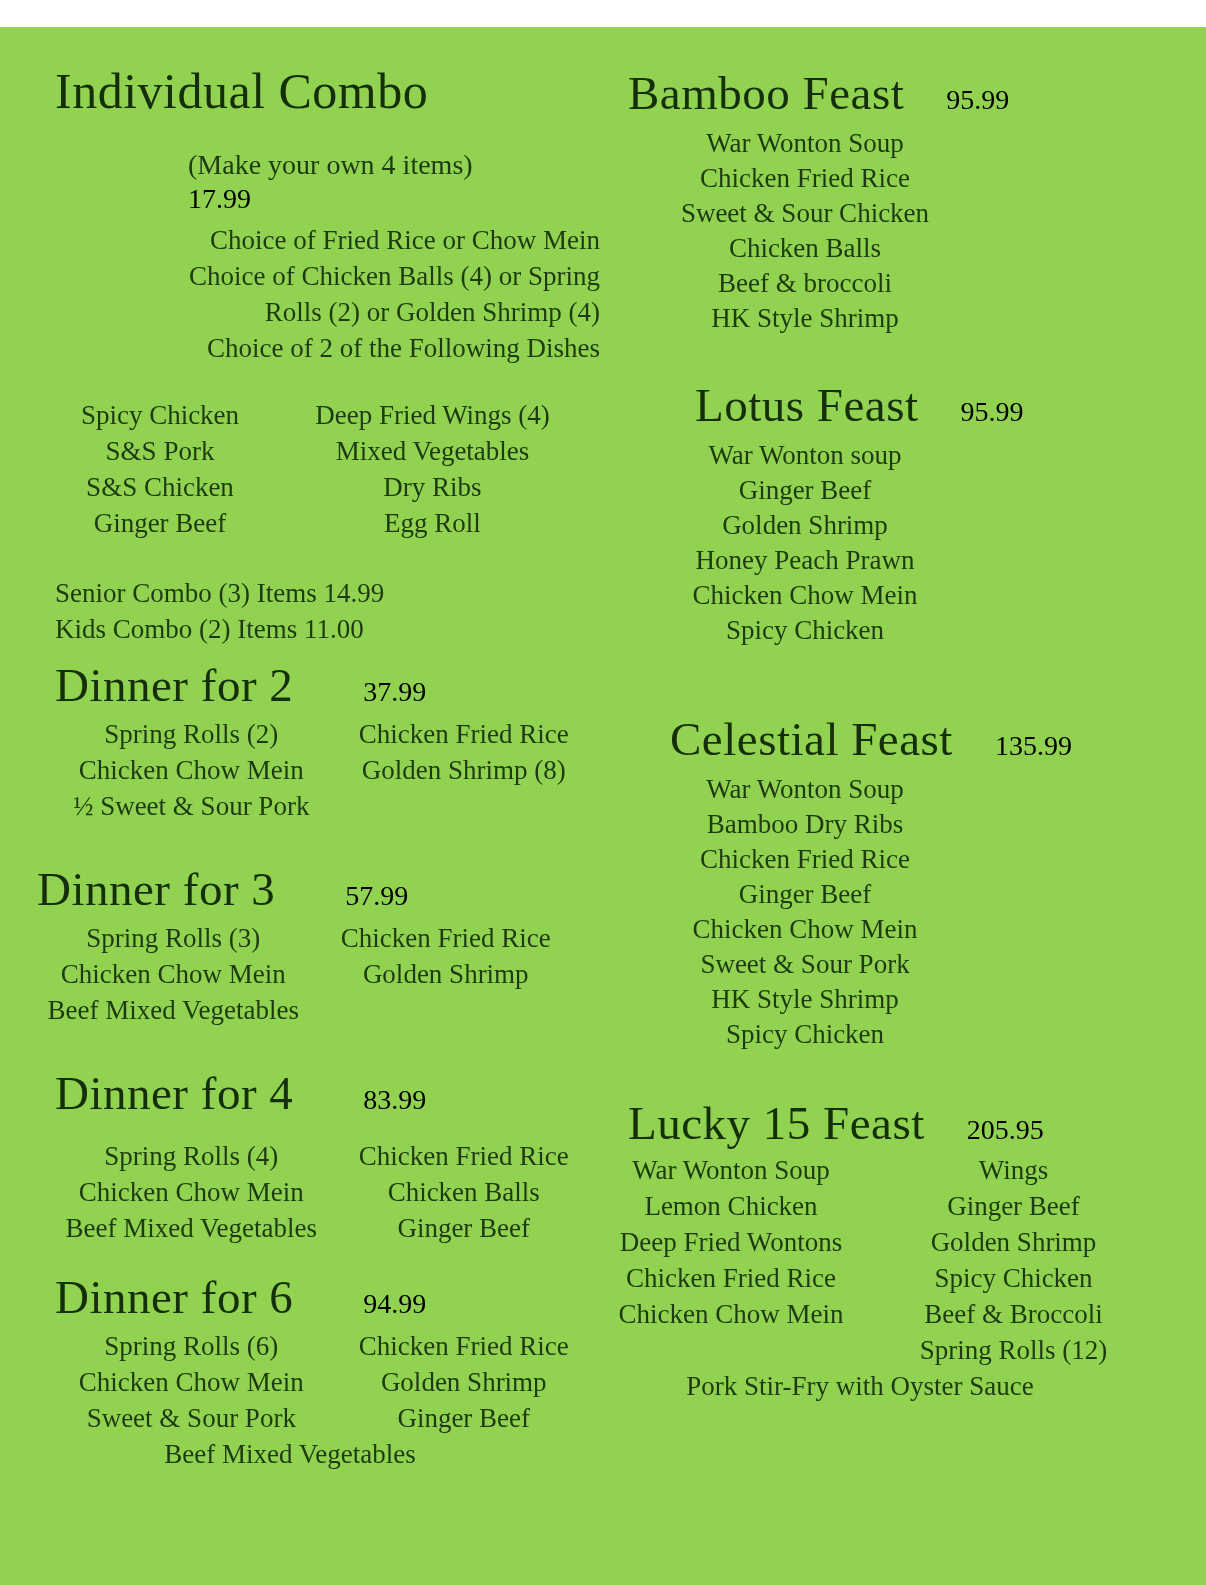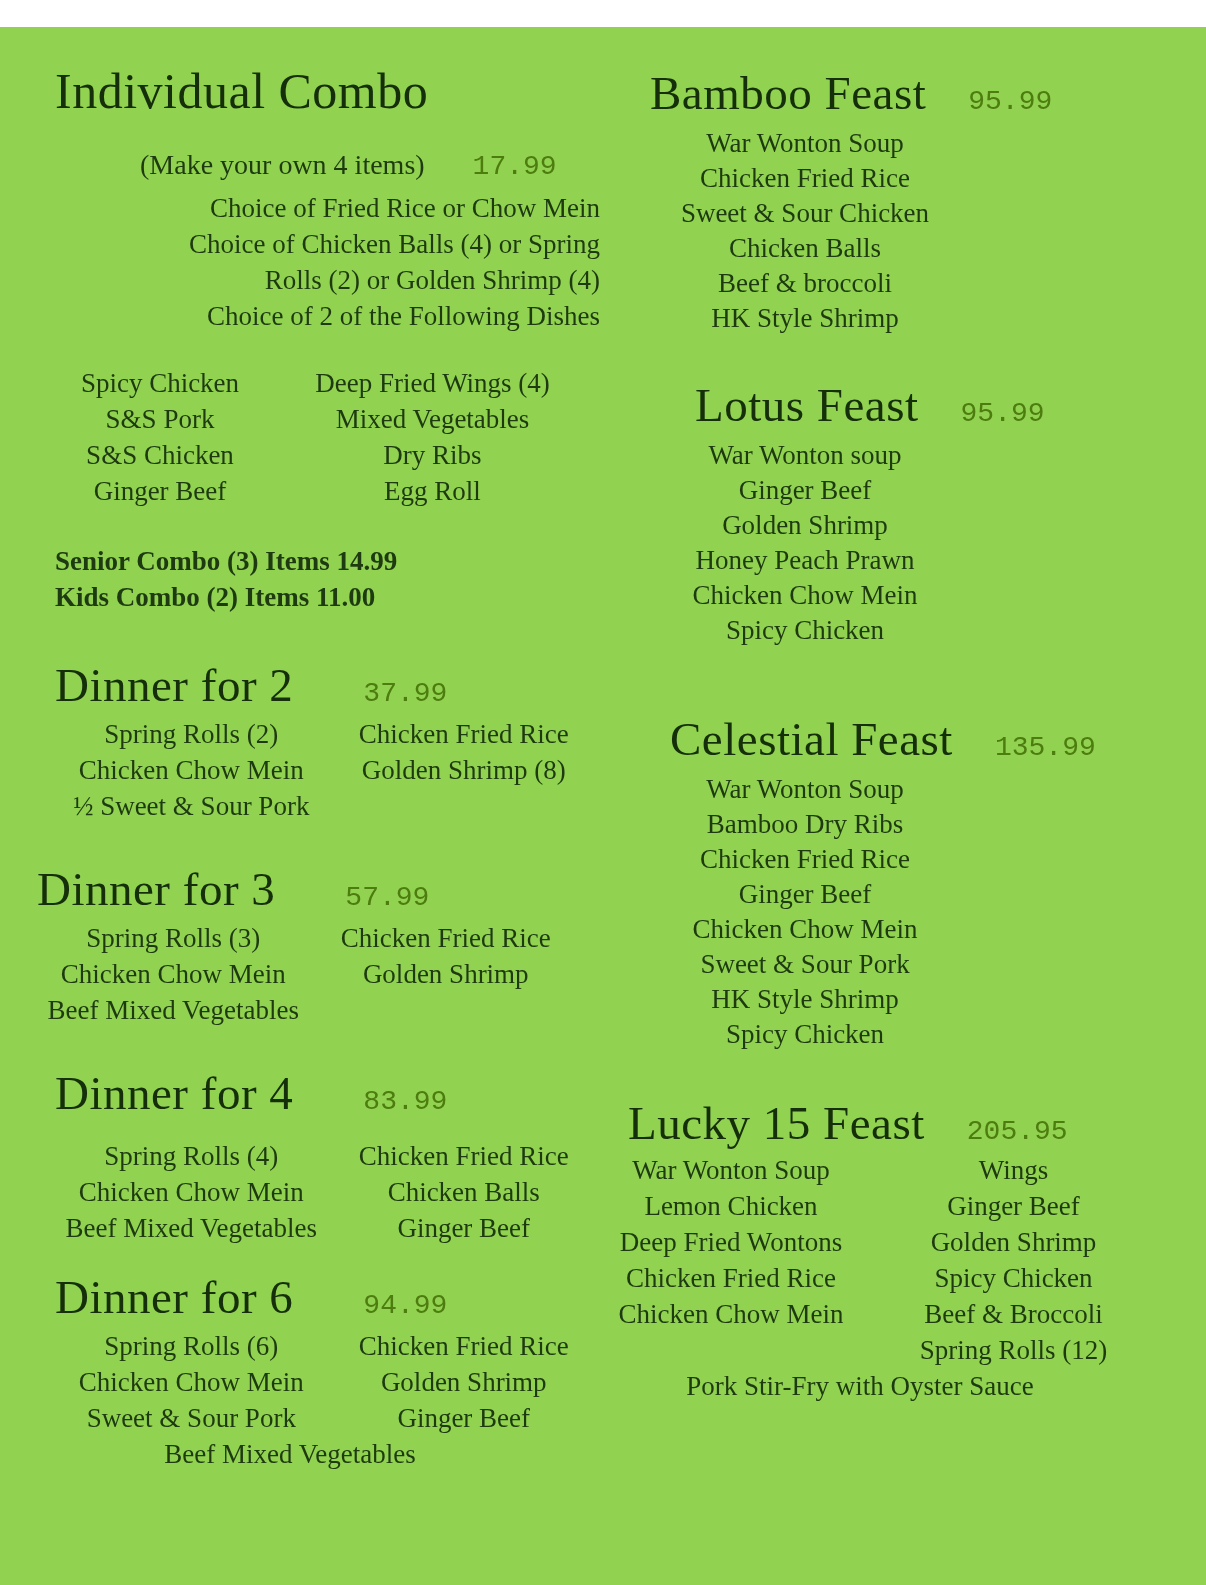--- a/index.html
+++ b/index.html
@@ -12,21 +12,21 @@
   }
   .green-bg {
     position:absolute; top:27px; left:0; width:1206px; height:1558px;
     background:#91d350;
   }
   section { position:absolute; }
   .head { display:flex; align-items:baseline; }
   h1,h2 { margin:0; font-weight:500; color:#152f0a; letter-spacing:0.5px; white-space:nowrap; }
   h1 { font-size:50px; line-height:58px; }
   h2 { font-size:47px; line-height:58px; }
-  .price { font-size:28px; color:#4d7c0f; white-space:nowrap;font-family:Liberation Mono, monospace; }
+  .price { font-size:28px; color:#000000; white-space:nowrap; }
   .line { font-size:27px; line-height:36px; white-space:nowrap; }
   .feast-line { font-size:27px; line-height:35px; white-space:nowrap; }
   .sub-row { display:flex; align-items:baseline; margin-left:85px; }
   .sub { font-size:28px; line-height:36px; white-space:nowrap; }
   .sub-row .price { margin-left:48px; }
   .desc .line { text-align:right; }
   .dish-grid { display:grid; grid-template-columns:210px 1fr; column-gap:0; }
   .dish-grid .line { text-align:left; }
   .cols { display:grid; grid-template-columns:1fr 1fr; }
   .col { display:flex; flex-direction:column; }
@@ -39,21 +39,21 @@
   .lucky-cols .line { text-align:center; }
   .lucky-footer { padding-left:55px; text-align:center; }
 </style>
 </head>
 <body>
 
 <div class="green-bg"></div>
 
 <section class="ic" style="left:55px; top:62px; width:545px;">
   <h1>Individual Combo</h1>
-  <div class="sub-row" style="margin-top:27px;">
+  <div class="sub-row" style="margin-top:27px;flex-direction:column;">
     <span class="sub">(Make your own 4 items)</span>
     <span class="price">17.99</span>
   </div>
   <div class="desc" style="margin-top:7px;">
     <div class="line">Choice of Fried Rice or Chow Mein</div>
     <div class="line">Choice of Chicken Balls (4) or Spring</div>
     <div class="line">Rolls (2) or Golden Shrimp (4)</div>
     <div class="line">Choice of 2 of the Following Dishes</div>
   </div>
   <div class="dish-grid" style="margin-top:31px;">
@@ -63,21 +63,21 @@
       <div class="line">S&amp;S Chicken</div>
       <div class="line">Ginger Beef</div>
     </div>
     <div class="col">
       <div class="line">Deep Fried Wings (4)</div>
       <div class="line">Mixed Vegetables</div>
       <div class="line">Dry Ribs</div>
       <div class="line">Egg Roll</div>
     </div>
   </div>
-  <div style="margin-top:34px;font-weight:bold;">
+  <div style="margin-top:34px;">
     <div class="line">Senior Combo (3) Items 14.99</div>
     <div class="line">Kids Combo (2) Items 11.00</div>
   </div>
 </section>
 
 <section class="dinner" style="left:55px; top:656px; width:545px;">
   <div class="head">
     <h2>Dinner for 2</h2>
     <span class="price">37.99</span>
   </div>
@@ -147,21 +147,21 @@
     <div class="col">
       <div class="line">Chicken Fried Rice</div>
       <div class="line">Golden Shrimp</div>
       <div class="line">Ginger Beef</div>
     </div>
   </div>
   <div class="line center-footer" style="width:470px;">Beef Mixed Vegetables</div>
 </section>
 
 <section class="feast" style="left:545px; top:64px; width:560px;">
-  <div class="head" style="margin-left:105px;">
+  <div class="head" style="margin-left:83px;">
     <h2>Bamboo Feast</h2>
     <span class="price">95.99</span>
   </div>
   <div class="items">
     <div class="feast-line">War Wonton Soup</div>
     <div class="feast-line">Chicken Fried Rice</div>
     <div class="feast-line">Sweet &amp; Sour Chicken</div>
     <div class="feast-line">Chicken Balls</div>
     <div class="feast-line">Beef &amp; broccoli</div>
     <div class="feast-line">HK Style Shrimp</div>

